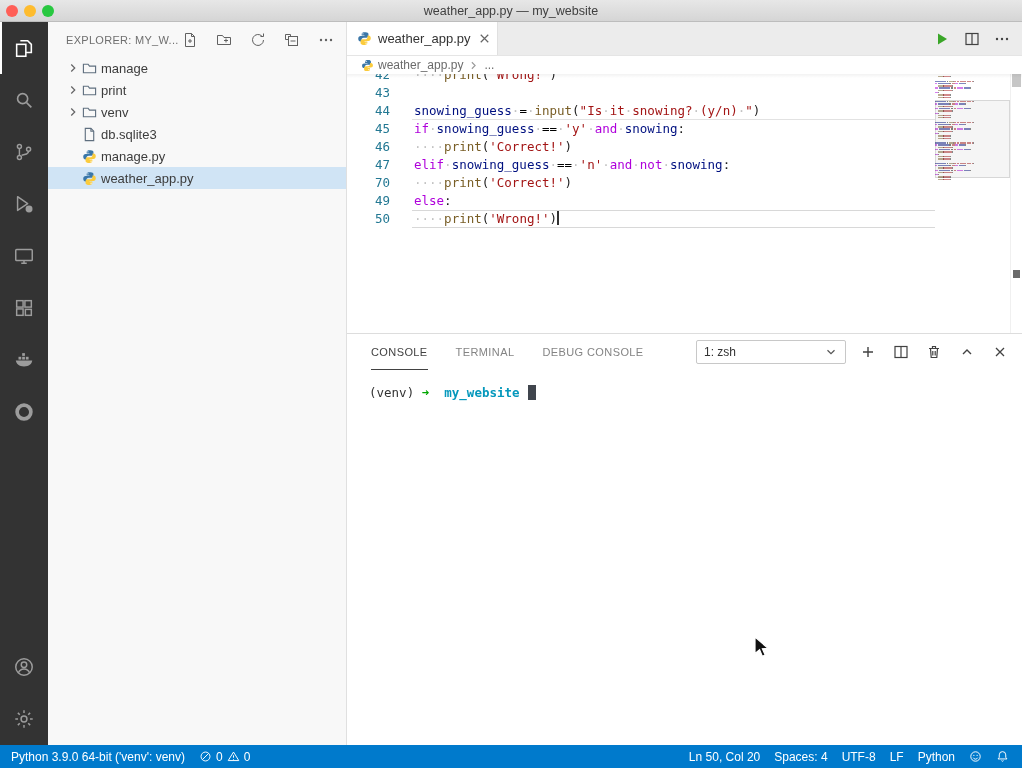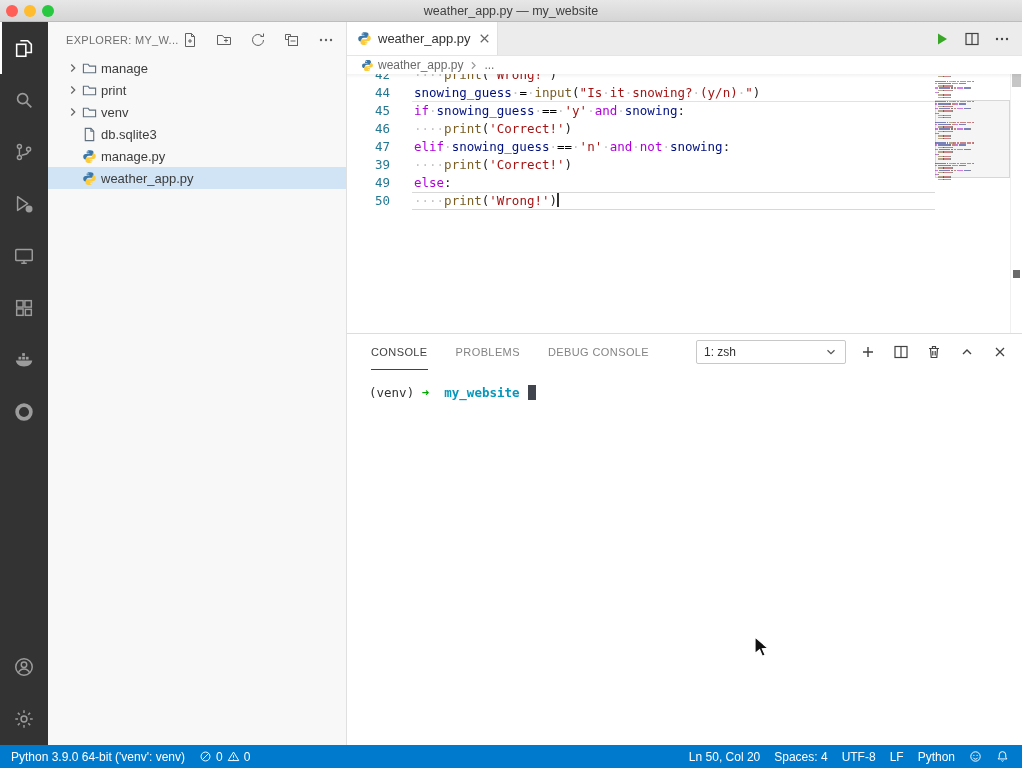--- a/index.html
+++ b/index.html
@@ -366,25 +366,26 @@
       <span class="bc-sep icon" id="bc-sep-icon">
           <svg viewBox="0 0 16 16" fill="none" stroke="currentColor" stroke-width="1.4">
             <path d="M6 4l4 4-4 4"></path>
           </svg>
         </span>
       <span>...</span>
     </div>
     <div class="code-area">
       <div class="code-lines" id="code-lines">
           <div class="code-row"><div class="gutter">42</div><div class="code-text"><span class="tk tk-ws">····</span><span class="tk tk-fn">print</span><span class="tk tk-pln">(</span><span class="tk tk-str">'Wrong!'</span><span class="tk tk-pln">)</span></div></div>
+          <div class="code-row"><div class="gutter">43</div><div class="code-text"></div></div>
           <div class="code-row divider"><div class="gutter">44</div><div class="code-text"><span class="tk tk-var">snowing_guess</span><span class="tk tk-ws">·</span><span class="tk tk-op">=</span><span class="tk tk-ws">·</span><span class="tk tk-fn">input</span><span class="tk tk-pln">(</span><span class="tk tk-str">"Is</span><span class="tk tk-ws">·</span><span class="tk tk-str">it</span><span class="tk tk-ws">·</span><span class="tk tk-str">snowing?</span><span class="tk tk-ws">·</span><span class="tk tk-str">(y/n)</span><span class="tk tk-ws">·</span><span class="tk tk-str">"</span><span class="tk tk-pln">)</span></div></div>
           <div class="code-row"><div class="gutter">45</div><div class="code-text"><span class="tk tk-kw">if</span><span class="tk tk-ws">·</span><span class="tk tk-var">snowing_guess</span><span class="tk tk-ws">·</span><span class="tk tk-op">==</span><span class="tk tk-ws">·</span><span class="tk tk-str">'y'</span><span class="tk tk-ws">·</span><span class="tk tk-kw">and</span><span class="tk tk-ws">·</span><span class="tk tk-var">snowing</span><span class="tk tk-pln">:</span></div></div>
           <div class="code-row"><div class="gutter">46</div><div class="code-text"><span class="tk tk-ws">····</span><span class="tk tk-fn">print</span><span class="tk tk-pln">(</span><span class="tk tk-str">'Correct!'</span><span class="tk tk-pln">)</span></div></div>
           <div class="code-row"><div class="gutter">47</div><div class="code-text"><span class="tk tk-kw">elif</span><span class="tk tk-ws">·</span><span class="tk tk-var">snowing_guess</span><span class="tk tk-ws">·</span><span class="tk tk-op">==</span><span class="tk tk-ws">·</span><span class="tk tk-str">'n'</span><span class="tk tk-ws">·</span><span class="tk tk-kw">and</span><span class="tk tk-ws">·</span><span class="tk tk-kw">not</span><span class="tk tk-ws">·</span><span class="tk tk-var">snowing</span><span class="tk tk-pln">:</span></div></div>
-          <div class="code-row"><div class="gutter">39</div><div class="code-text"><span class="tk tk-ws">····</span><span class="tk tk-fn">print</span><span class="tk tk-pln">(</span><span class="tk tk-str">'Correct!'</span><span class="tk tk-pln">)</span></div></div>
+          <div class="code-row"><div class="gutter">70</div><div class="code-text"><span class="tk tk-ws">····</span><span class="tk tk-fn">print</span><span class="tk tk-pln">(</span><span class="tk tk-str">'Correct!'</span><span class="tk tk-pln">)</span></div></div>
           <div class="code-row"><div class="gutter">49</div><div class="code-text"><span class="tk tk-kw">else</span><span class="tk tk-pln">:</span></div></div>
           <div class="code-row current"><div class="gutter">50</div><div class="code-text"><span class="tk tk-ws">····</span><span class="tk tk-fn">print</span><span class="tk tk-pln">(</span><span class="tk tk-str">'Wrong!'</span><span class="tk tk-pln">)</span><span class="caret"></span></div></div>
         </div>
       <div class="minimap">
         <div class="mm-rows" id="minimap-rows">
             <div class="mm-row">
               <span class="mm-seg" style="width: 3.4px; background: transparent;"></span>
               <span class="mm-seg" style="width: 4.25px; background: var(--fn);"></span>
               <span class="mm-seg" style="width: 0.85px; background: var(--pln);"></span>
               <span class="mm-seg" style="width: 6.8px; background: var(--str);"></span>
@@ -802,21 +803,21 @@
       <div class="overview-ruler">
         <div class="ruler-thumb"></div>
         <div class="ruler-mark"></div>
       </div>
     </div>
 
     <div class="panel">
       <div class="panel-header">
         <div id="panel-tabs" style="display:flex;height:36px">
             <div class="panel-tab active">CONSOLE</div>
-            <div class="panel-tab">PROBLEMS</div>
+            <div class="panel-tab">TERMINAL</div>
             <div class="panel-tab">DEBUG CONSOLE</div>
           </div>
         <div class="shell-select">
           <span>1: zsh</span>
           <span class="icon" id="select-chevron">
               <svg viewBox="0 0 16 16" fill="none" stroke="currentColor" stroke-width="1.4">
                 <path d="M4 6l4 4 4-4"></path>
               </svg>
             </span>
         </div>

